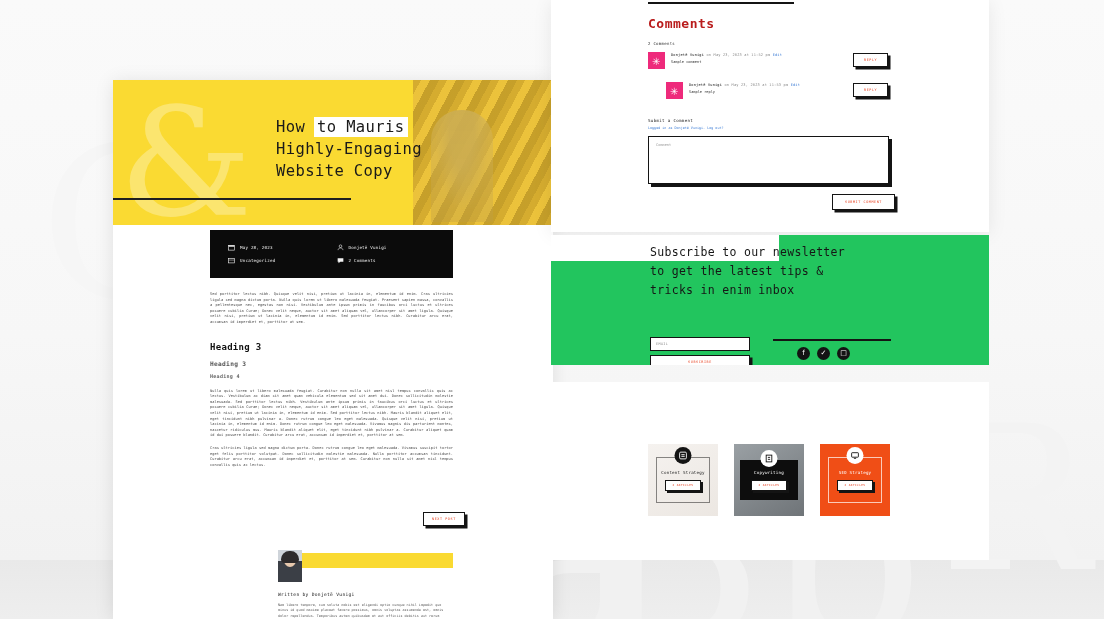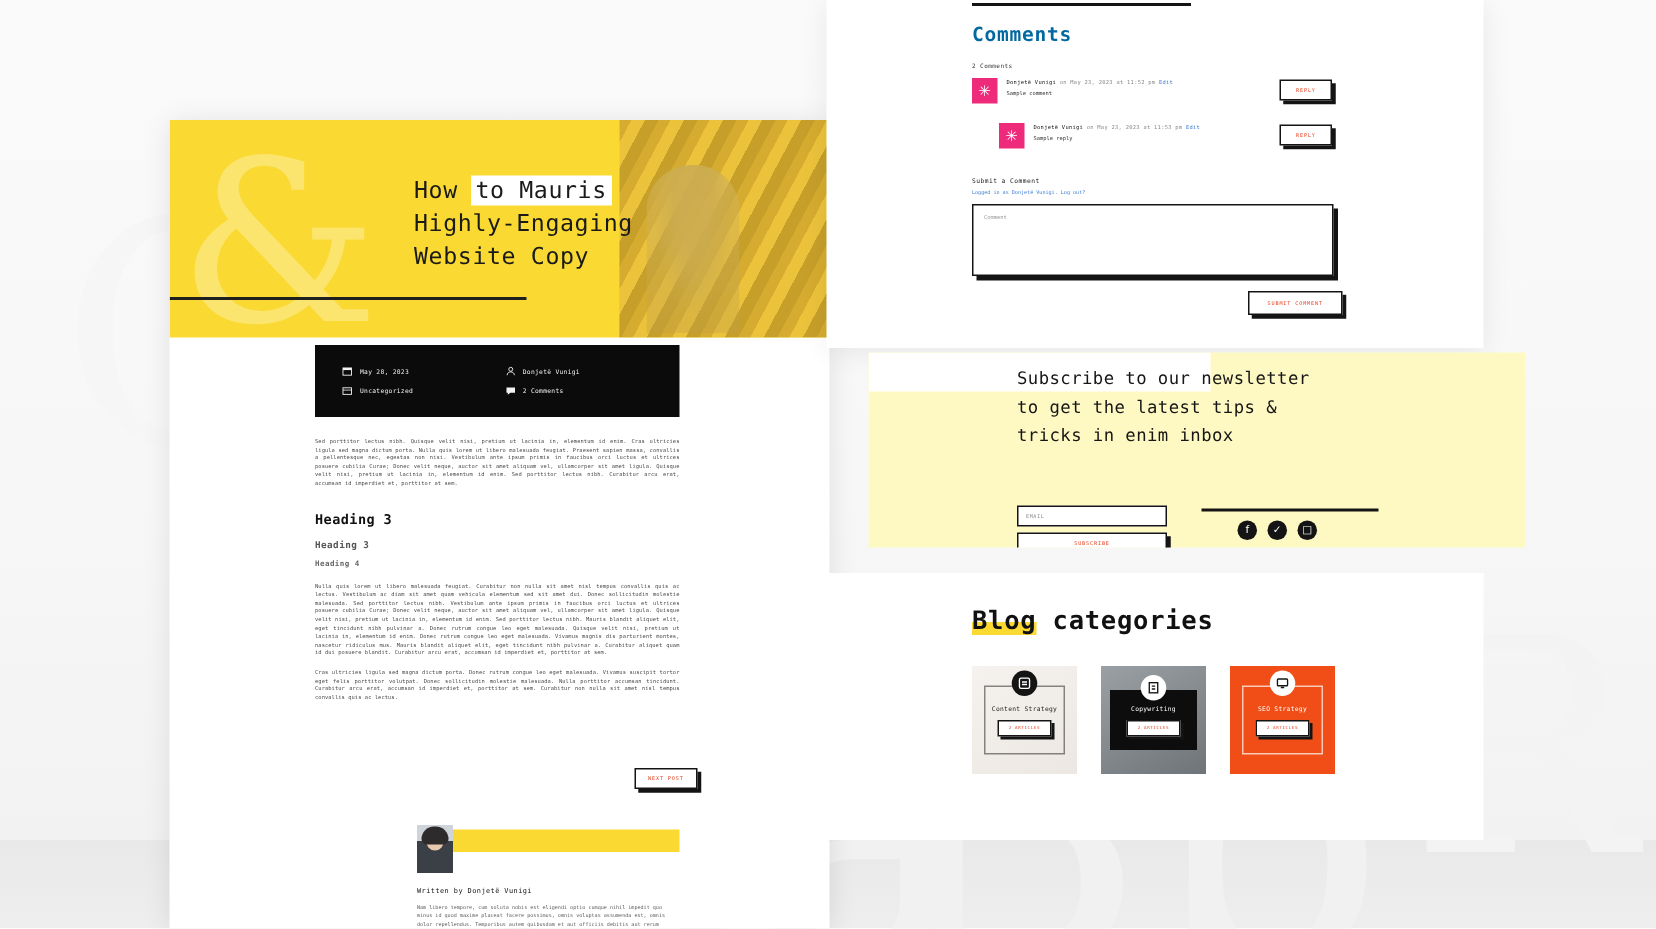--- a/index.html
+++ b/index.html
@@ -110,21 +110,21 @@
     border-radius:9px 9px 4px 4px; background:#2e2b2c;
   }
   .author-bar { flex: 1; height: 15px; background: #fada32; margin-top: 3px; }
   .author-name { margin-top: 10px; font-size: 4.6px; color: #111; letter-spacing: .3px; }
   .author-bio { margin-top: 6px; font-size: 3.4px; line-height: 5.4px; color: #5a5a5a; }
 
   
   #right-page-a { left: 551px; top: 0px; width: 438px; height: 232px;
                   box-shadow: 0 2px 18px rgba(0,0,0,.08); overflow: hidden; }
   .top-rule { position:absolute; left:97px; top:2px; width:146px; height:2px; background:#141414; }
-  .cm-title { position:absolute; left:97px; top:16px; font-size: 13px; color:#0369a1; letter-spacing:.5px; }
+  .cm-title { position:absolute; left:97px; top:16px; font-size: 13px; color:#b91c1c; letter-spacing:.5px; }
   .cm-count { position:absolute; left:97px; top:41px; font-size: 4px; color:#333; letter-spacing:.3px; }
 
   .comment { position:absolute; display:flex; gap:6px; }
   .cm-1 { left: 97px; top: 52px; }
   .cm-2 { left: 115px; top: 82px; }
   .avatar {
     width: 17px; height: 17px; flex:0 0 17px; background:#ee2a7b;
     display:flex; align-items:center; justify-content:center;
     color:#fff; font-size:13px; line-height:1;
   }
@@ -140,21 +140,21 @@
   .form-title { position:absolute; left:97px; top:118px; font-size:4.2px; color:#222; letter-spacing:.3px; }
   .form-login { position:absolute; left:97px; top:126px; font-size:3.4px; color:#3a7bd5; }
   .comment-area {
     position:absolute; left:97px; top:136px; width:241px; height:48px;
     background:#fff; border:1px solid #141414; box-shadow: 3px 3px 0 #141414;
     padding: 6px 7px; font-size:3.6px; color:#9a9a9a;
   }
   .submit-btn { position:absolute; left:832px; top:194px; padding:5px 12px; font-size:3.4px; }
 
   
-  #newsletter { left: 551px; top: 235px; width: 438px; height: 130px; background:#fef9c3; overflow:hidden;margin-left:28px; }
+  #newsletter { left: 551px; top: 235px; width: 438px; height: 130px; background:#22c55e; overflow:hidden; }
   .nl-white { position:absolute; left:0; top:0; width:228px; height:26px; background:#fff; }
   .nl-text { position:absolute; left:99px; top:8px; width:300px;
              font-size: 11.5px; line-height: 19px; color:#161616; letter-spacing:.3px; }
   .nl-field {
     position:absolute; left:99px; top:102px; width:100px; height:14px;
     background:#fff; border:1px solid #141414; display:flex; align-items:center;
     padding: 0 5px; font-size:3.4px; color:#8c8c8c; letter-spacing:.4px;
   }
   .nl-sub {
     position:absolute; left:99px; top:120px; width:100px; padding:4px 0; font-size:3.4px;
@@ -318,23 +318,20 @@
     <div class="btn-shadow nl-sub">SUBSCRIBE</div>
     <div class="nl-rule"></div>
     <div class="socials">
       <div class="soc">f</div>
       <div class="soc">✓</div>
       <div class="soc">□</div>
     </div>
   </div>
 
   <div class="panel" id="categories">
-    <h2 class="cat-title">
-      <span class="hl-y">Blog</span><span> categories</span>
-    </h2>
     <div class="cat-grid">
 
       <div class="cat-card cat-c1">
         <div class="cat-inner">
           <div class="cat-badge">
             <svg class="cat-badge-ic" viewBox="0 0 16 16">
                 <rect x="2" y="2" width="12" height="12" rx="2" fill="none" stroke="#fff" stroke-width="1.6"></rect>
                 <line x1="5" y1="6.5" x2="11" y2="6.5" stroke="#fff" stroke-width="1.6"></line>
                 <line x1="5" y1="9.5" x2="11" y2="9.5" stroke="#fff" stroke-width="1.6"></line>
               </svg>

